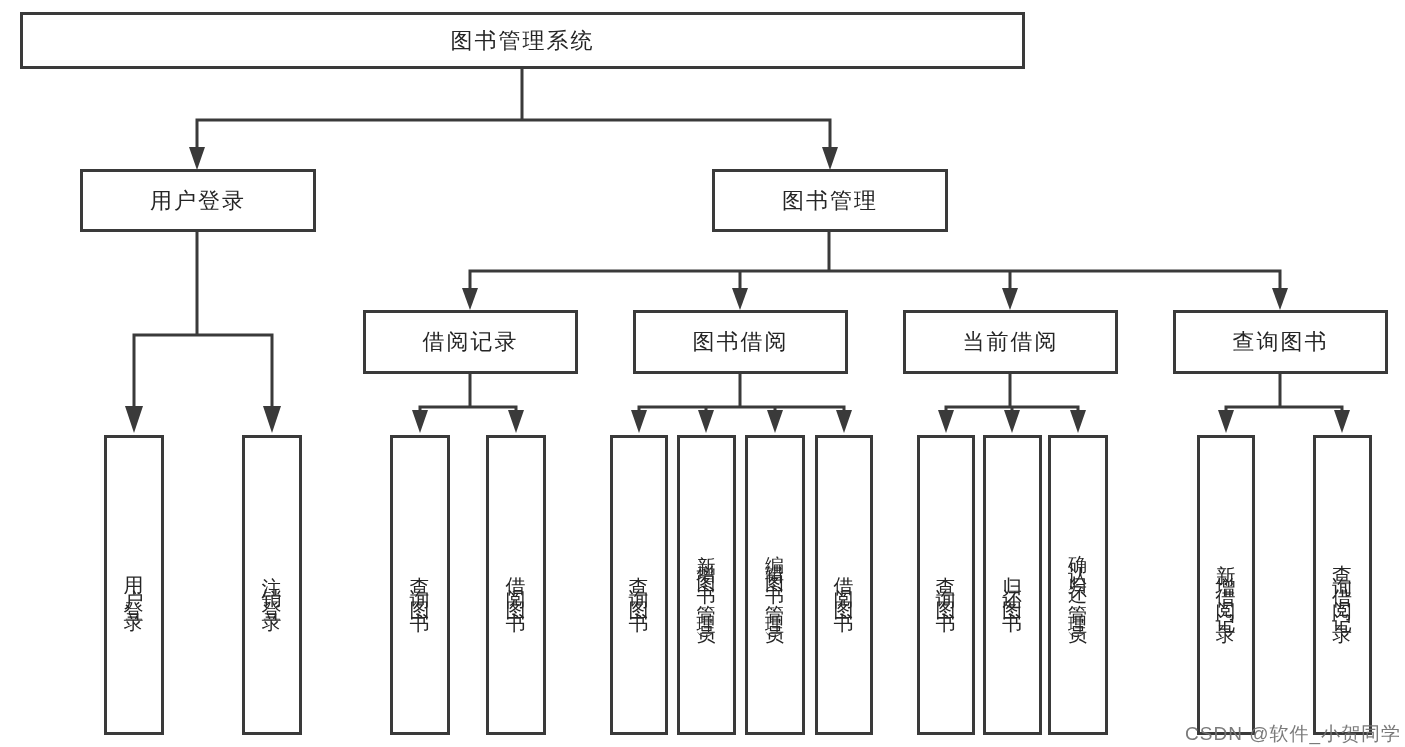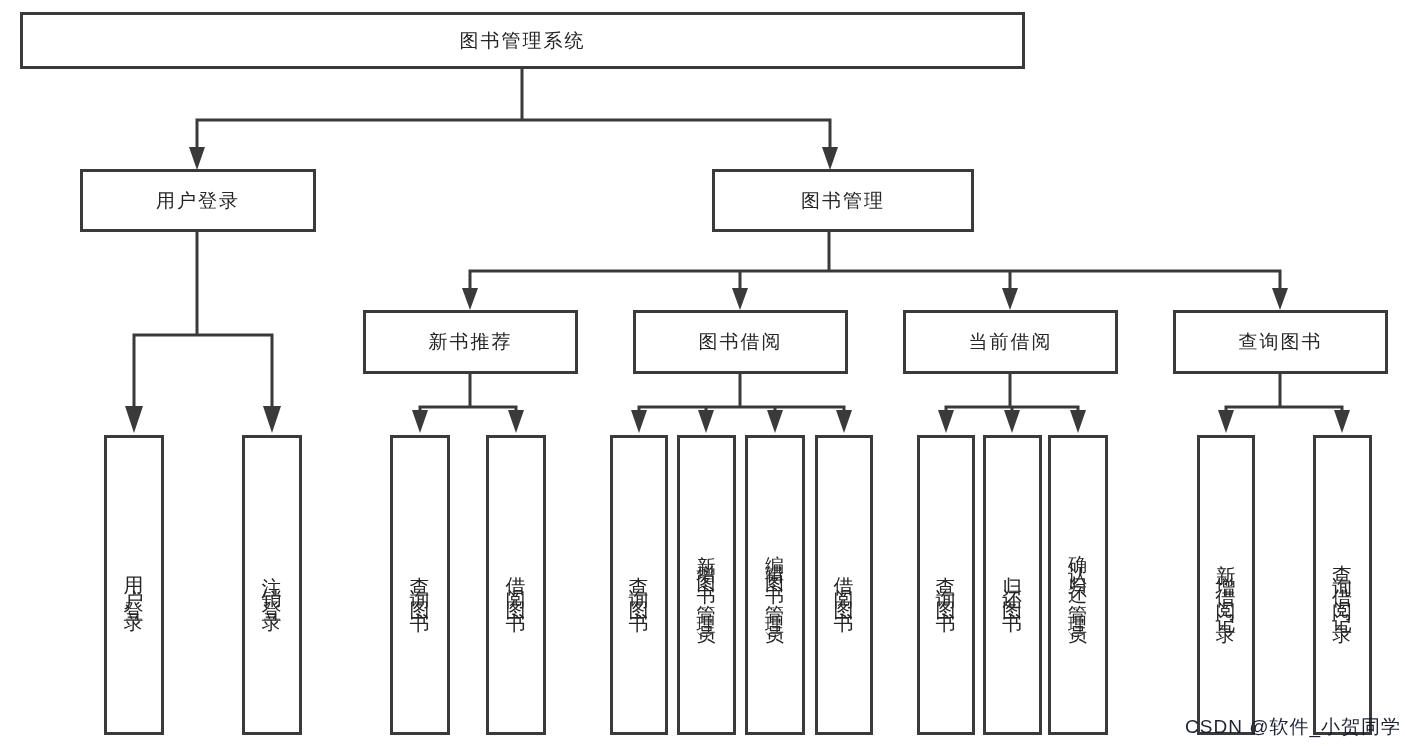--- a/index.html
+++ b/index.html
@@ -24,21 +24,21 @@
     z-index: 1;
   }
   .hbox {
     position: absolute;
     box-sizing: border-box;
     background: #ffffff;
     border: 3px solid #3a3a3a;
     display: flex;
     align-items: center;
     justify-content: center;
-    font-size: 19px;
+    font-size: 22px;
     letter-spacing: 2px;
     color: #252525;
     z-index: 2;
     white-space: nowrap;
   }
   .vbox {
     position: absolute;
     box-sizing: border-box;
     top: 435px;
     height: 300px;
@@ -51,23 +51,23 @@
     font-size: 20px;
     letter-spacing: 12px;
     color: #252525;
     z-index: 2;
     line-height: 1;
   }
   .vbox.v-long { letter-spacing: 10px; font-size: 19px; }
   .watermark {
     position: absolute;
     right: 4px;
-    bottom: 7px;
+    bottom: 0;
     font-size: 19px;
-    color: #0f172a;
+    color: #737373;
     letter-spacing: 1px;
     z-index: 5;
     opacity: 0.95;
     white-space: nowrap;
   }
   .line-stroke { stroke: #3a3a3a; stroke-width: 3; fill: none; }
   .arrow-fill { fill: #3a3a3a; stroke: none; }
 </style>
 </head>
 <body>
@@ -134,23 +134,23 @@
     <polygon class="arrow-fill" points="1004,410 1020,410 1012,433"></polygon>
     <polygon class="arrow-fill" points="1070,410 1086,410 1078,433"></polygon>
 
     <polygon class="arrow-fill" points="1218,410 1234,410 1226,433"></polygon>
     <polygon class="arrow-fill" points="1334,410 1350,410 1342,433"></polygon>
   </svg>
 
   <div class="hbox" style="left:20px; top:12px; width:1005px; height:57px;">图书管理系统</div>
 
   <div class="hbox" style="left:80px; top:169px; width:236px; height:63px;">用户登录</div>
-  <div class="hbox" style="left:712px; top:169px; width:262px; height:63px;">图书管理</div>
+  <div class="hbox" style="left:712px; top:169px; width:236px; height:63px;">图书管理</div>
 
-  <div class="hbox" style="left:363px; top:310px; width:215px; height:64px;">新书推荐</div>
+  <div class="hbox" style="left:363px; top:310px; width:215px; height:64px;">借阅记录</div>
   <div class="hbox" style="left:633px; top:310px; width:215px; height:64px;text-align:right;">图书借阅</div>
   <div class="hbox" style="left:903px; top:310px; width:215px; height:64px;">当前借阅</div>
   <div class="hbox" style="left:1173px; top:310px; width:215px; height:64px;">查询图书</div>
 
   <div class="vbox" style="left:104px; width:60px;">用户登录</div>
   <div class="vbox" style="left:242px; width:60px;">注销登录</div>
 
   <div class="vbox" style="left:390px; width:60px;">查询图书</div>
   <div class="vbox" style="left:486px; width:60px;">借阅图书</div>
 

